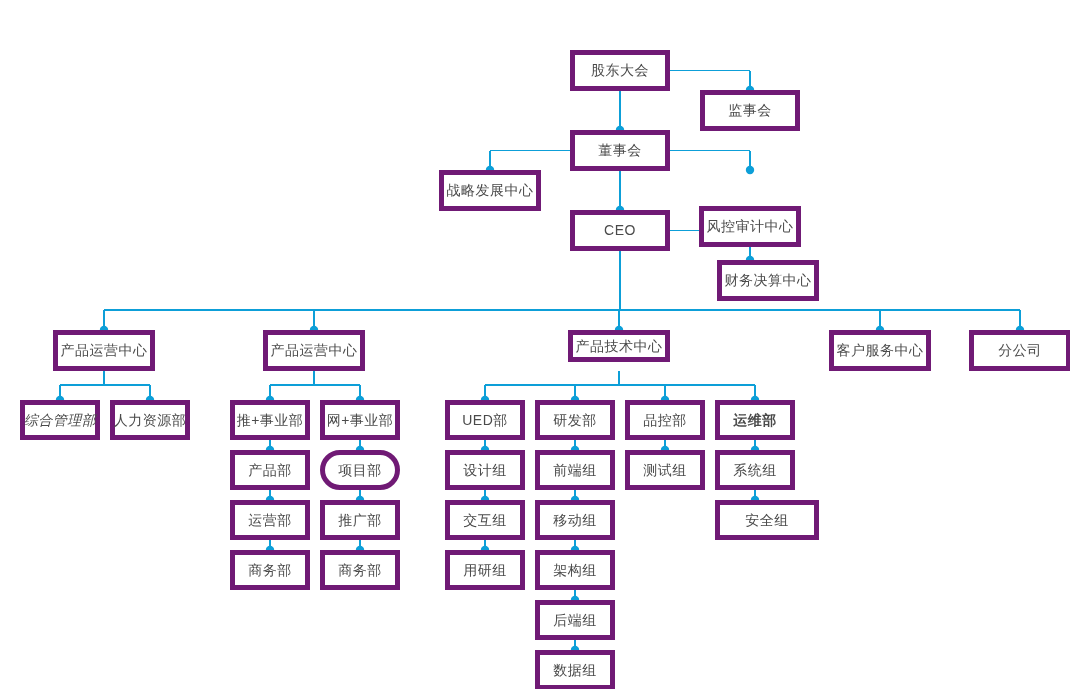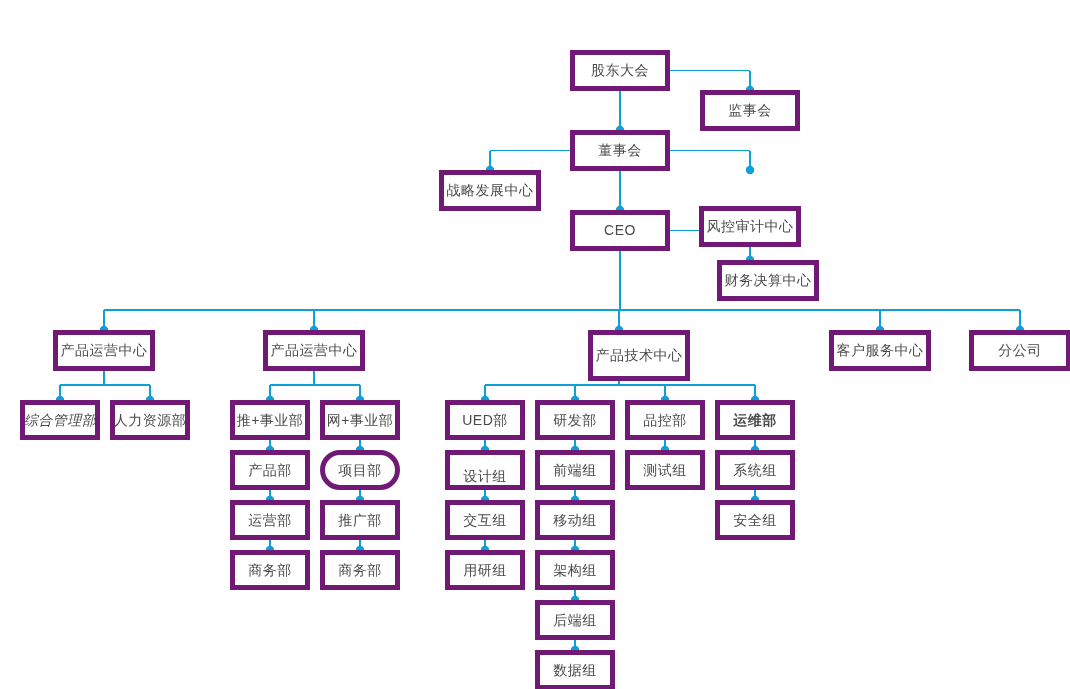--- a/index.html
+++ b/index.html
@@ -164,21 +164,21 @@
       </div>
       <div class="org-node" style="left: 717px; top: 260px; width: 102px; height: 41px;">
         <span class="node-label">财务决算中心</span>
       </div>
       <div class="org-node" style="left: 53px; top: 330px; width: 102px; height: 41px;">
         <span class="node-label">产品运营中心</span>
       </div>
       <div class="org-node" style="left: 263px; top: 330px; width: 102px; height: 41px;">
         <span class="node-label">产品运营中心</span>
       </div>
-      <div class="org-node" style="left: 568px; top: 330px; width: 102px; height: 51px; margin-left: 20px;">
+      <div class="org-node" style="left: 568px; top: 330px; width: 102px; height: 32px;">
         <span class="node-label">产品技术中心</span>
       </div>
       <div class="org-node" style="left: 829px; top: 330px; width: 102px; height: 41px;">
         <span class="node-label">客户服务中心</span>
       </div>
       <div class="org-node" style="left: 969px; top: 330px; width: 102px; height: 41px;">
         <span class="node-label">分公司</span>
       </div>
       <div class="org-node" style="left: 20px; top: 400px; width: 80px; height: 40px; font-style: italic;">
         <span class="node-label">综合管理部</span>
@@ -215,39 +215,39 @@
       </div>
       <div class="org-node" style="left: 535px; top: 400px; width: 80px; height: 40px;">
         <span class="node-label">研发部</span>
       </div>
       <div class="org-node" style="left: 625px; top: 400px; width: 80px; height: 40px;">
         <span class="node-label">品控部</span>
       </div>
       <div class="org-node" style="left: 715px; top: 400px; width: 80px; height: 40px; font-weight: bold;">
         <span class="node-label">运维部</span>
       </div>
-      <div class="org-node" style="left: 445px; top: 450px; width: 80px; height: 40px; align-items: flex-end;">
+      <div class="org-node" style="left: 445px; top: 450px; width: 80px; height: 40px;">
         <span class="node-label">设计组</span>
       </div>
       <div class="org-node" style="left: 535px; top: 450px; width: 80px; height: 40px;">
         <span class="node-label">前端组</span>
       </div>
       <div class="org-node" style="left: 625px; top: 450px; width: 80px; height: 40px;">
         <span class="node-label">测试组</span>
       </div>
       <div class="org-node" style="left: 715px; top: 450px; width: 80px; height: 40px;">
         <span class="node-label">系统组</span>
       </div>
       <div class="org-node" style="left: 445px; top: 500px; width: 80px; height: 40px;">
         <span class="node-label">交互组</span>
       </div>
       <div class="org-node" style="left: 535px; top: 500px; width: 80px; height: 40px;">
         <span class="node-label">移动组</span>
       </div>
-      <div class="org-node" style="left: 715px; top: 500px; width: 80px; height: 40px;">
+      <div class="org-node" style="left: 715px; top: 500px; width: 104px; height: 40px;">
         <span class="node-label">安全组</span>
       </div>
       <div class="org-node" style="left: 445px; top: 550px; width: 80px; height: 40px;">
         <span class="node-label">用研组</span>
       </div>
       <div class="org-node" style="left: 535px; top: 550px; width: 80px; height: 40px;">
         <span class="node-label">架构组</span>
       </div>
       <div class="org-node" style="left: 535px; top: 600px; width: 80px; height: 40px;">
         <span class="node-label">后端组</span>

